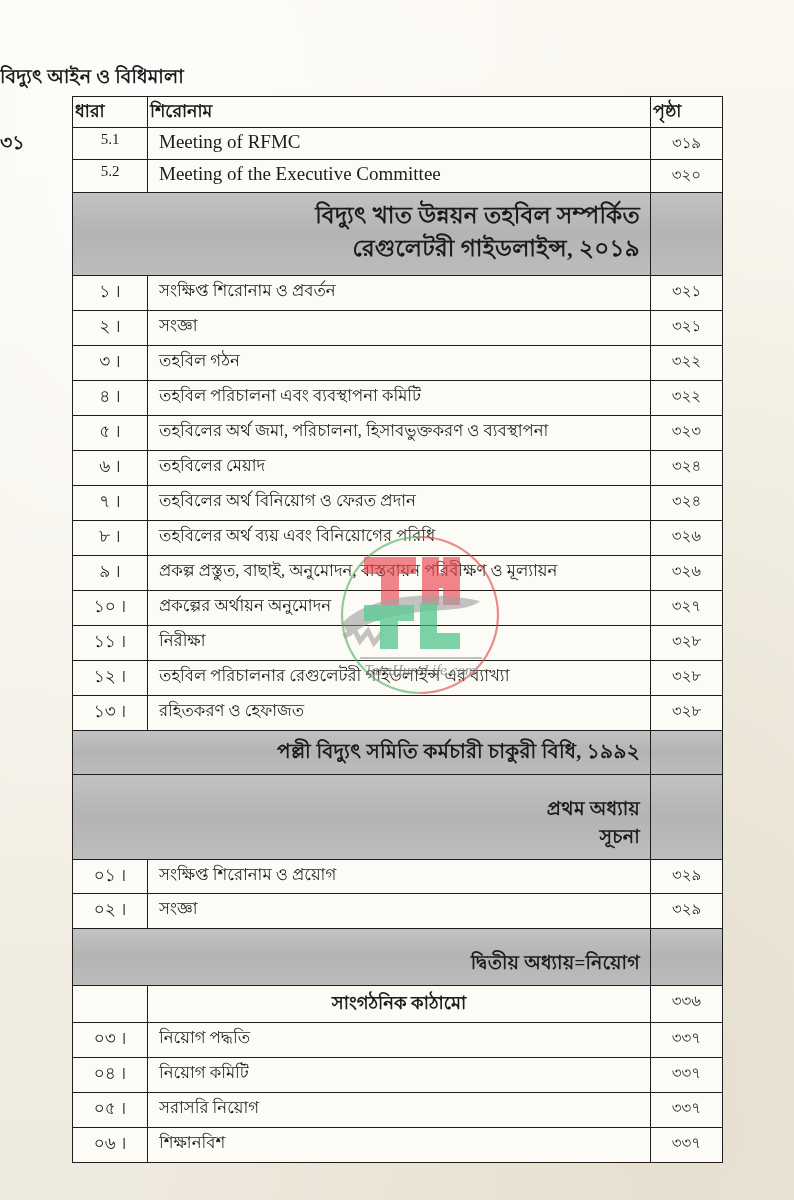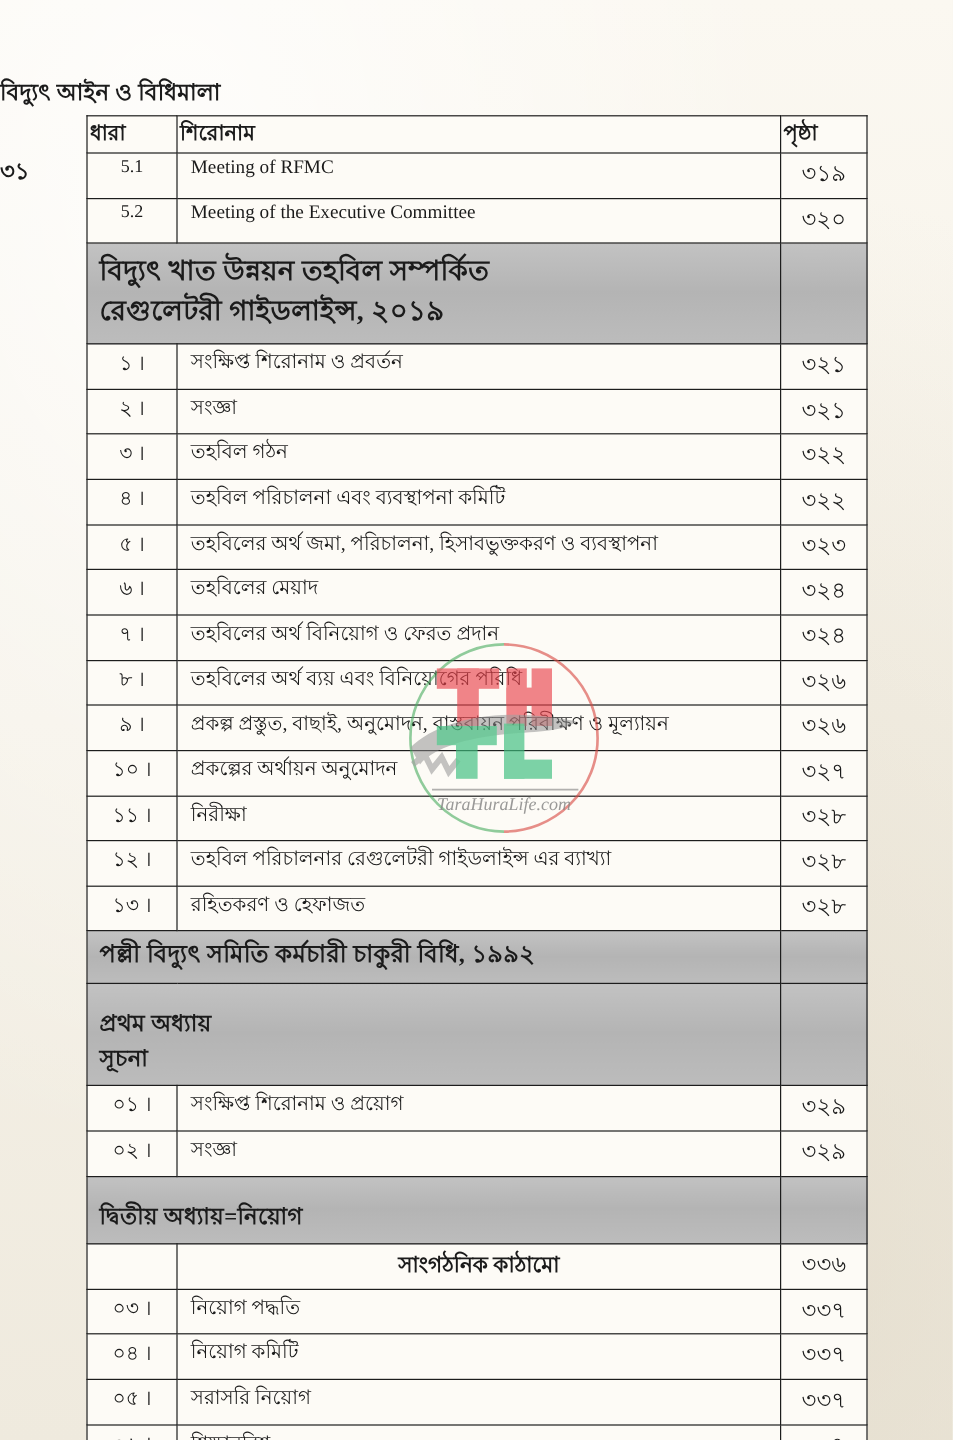--- a/index.html
+++ b/index.html
@@ -105,41 +105,41 @@
     text-align: left;
     padding-left: 11px;
     padding-right: 11px;
   }
   td.title.justify {
     text-align: justify;
     text-align-last: left;
   }
   td.pg {
     text-align: center;
-    font-size: 19px;
+    font-size: 15px;
     white-space: nowrap;
     padding-top: 5px;
   }
 
   
   td.latin {
-    font-size: 16px;
+    font-size: 19px;
     line-height: 1.3;
     padding-top: 2px;
     padding-bottom: 4px;
   }
   td.sec.latin { font-size: 15px; }
 
   
   tr.banner td {
     background: #b9b9b9;
     background-image: linear-gradient(180deg, #c2c2c2 0%, #b4b4b4 48%, #bcbcbc 100%);
   }
   td.banner-title {
-    text-align: left;
+    text-align: right;
     font-weight: 700;
     font-size: 23px;
     line-height: 1.45;
     letter-spacing: 0.3px;
     padding: 6px 10px 10px;
   }
   td.banner-title.small {
     font-size: 20px;
     line-height: 1.5;
     padding: 5px 10px 8px;

